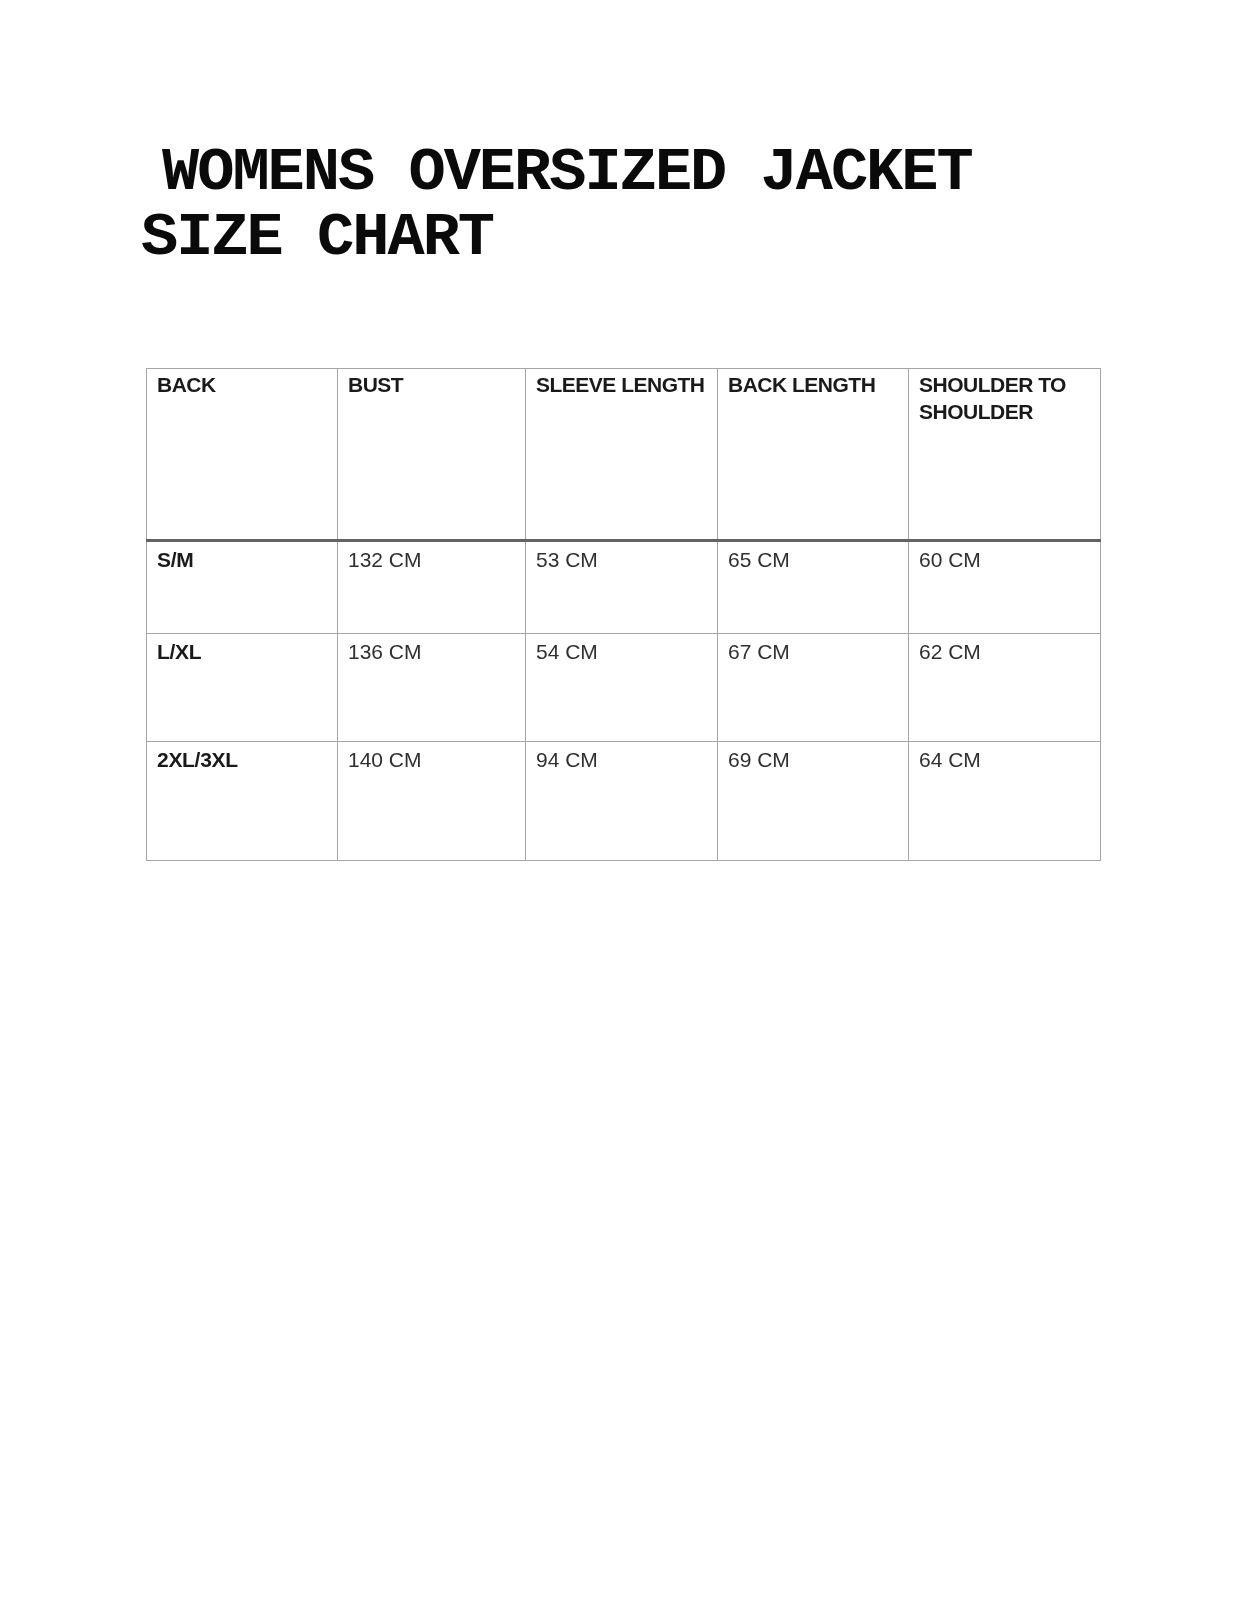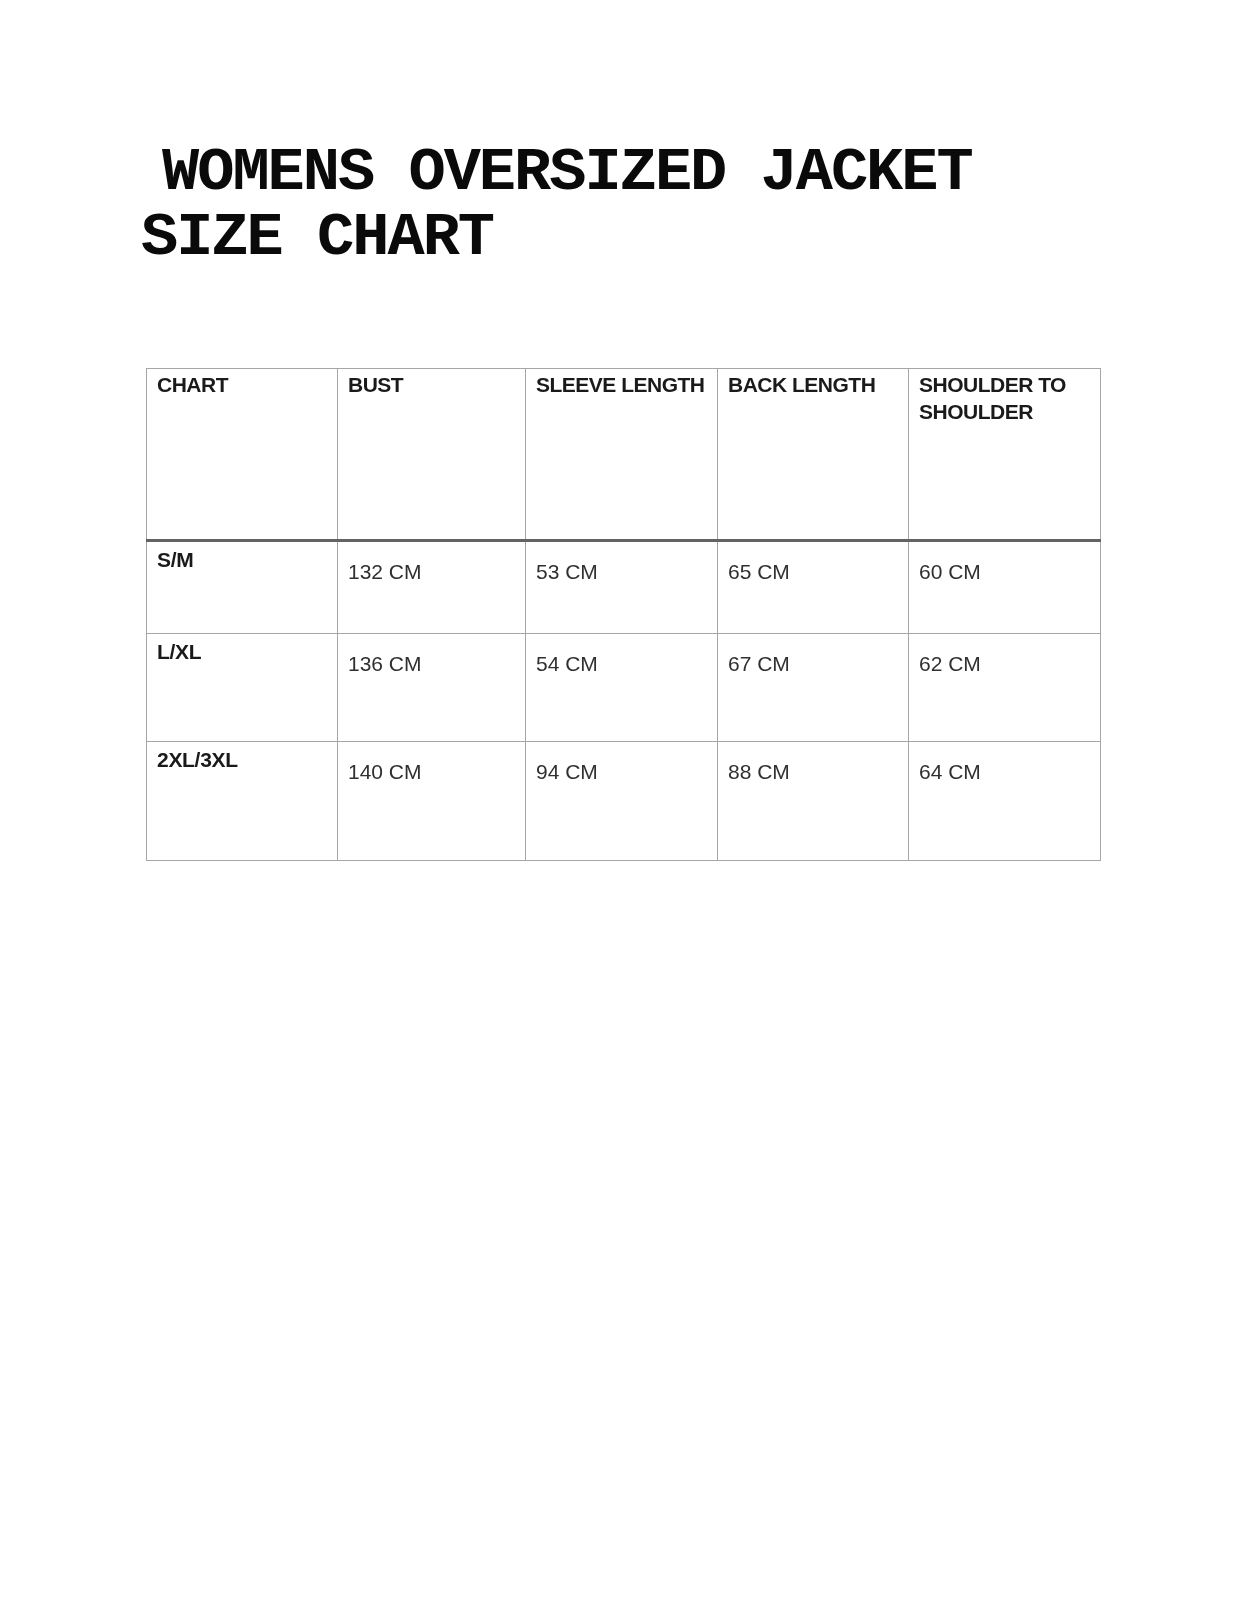--- a/index.html
+++ b/index.html
@@ -75,42 +75,42 @@
     line-height: 1.3;
     color: var(--header_text_color);
     padding-top: 4px;
   }
   table.size-chart tbody td {
     font-size: 21px;
     font-weight: 400;
     letter-spacing: 0;
     line-height: 1.3;
     color: var(--cell_text_color);
-    padding-top: 16px;
+    padding-top: 4px;
   }
 </style>
 </head>
 <body>
 
 <h1 class="page-title">
   <span class="line line1">WOMENS OVERSIZED JACKET</span>
   <span class="line line2">SIZE CHART</span>
 </h1>
 
 <table class="size-chart">
   <colgroup>
     <col class="c1">
       <col class="c2">
       <col class="c3">
       <col class="c4">
       <col class="c5">
   </colgroup>
   <thead>
     <tr>
-      <th>CHART</th>
+      <th>BACK</th>
       <th>BUST</th>
       <th>SLEEVE LENGTH</th>
       <th>BACK LENGTH</th>
       <th>SHOULDER TO SHOULDER</th>
     </tr>
   </thead>
   <tbody>
     <tr class="r1">
       <th>S/M</th>
       <td>132 CM</td>
@@ -122,17 +122,17 @@
       <th>L/XL</th>
       <td>136 CM</td>
       <td>54 CM</td>
       <td>67 CM</td>
       <td>62 CM</td>
     </tr>
     <tr class="r3">
       <th>2XL/3XL</th>
       <td>140 CM</td>
       <td>94 CM</td>
-      <td>88 CM</td>
+      <td>69 CM</td>
       <td>64 CM</td>
     </tr>
   </tbody>
 </table>
 
 </body></html>

